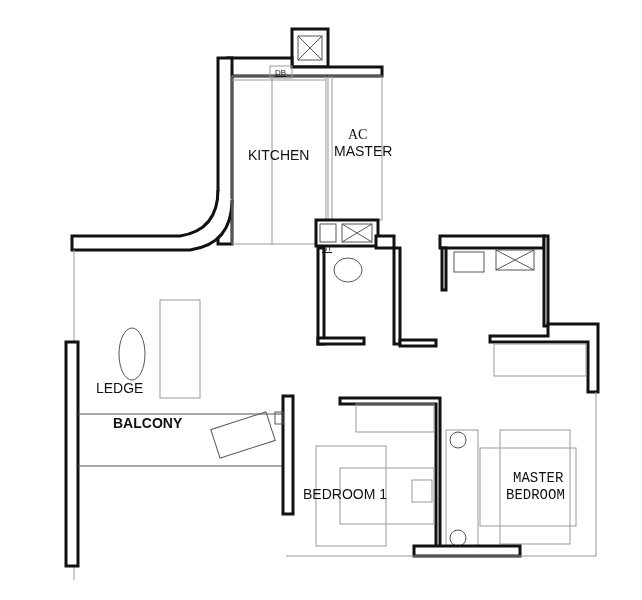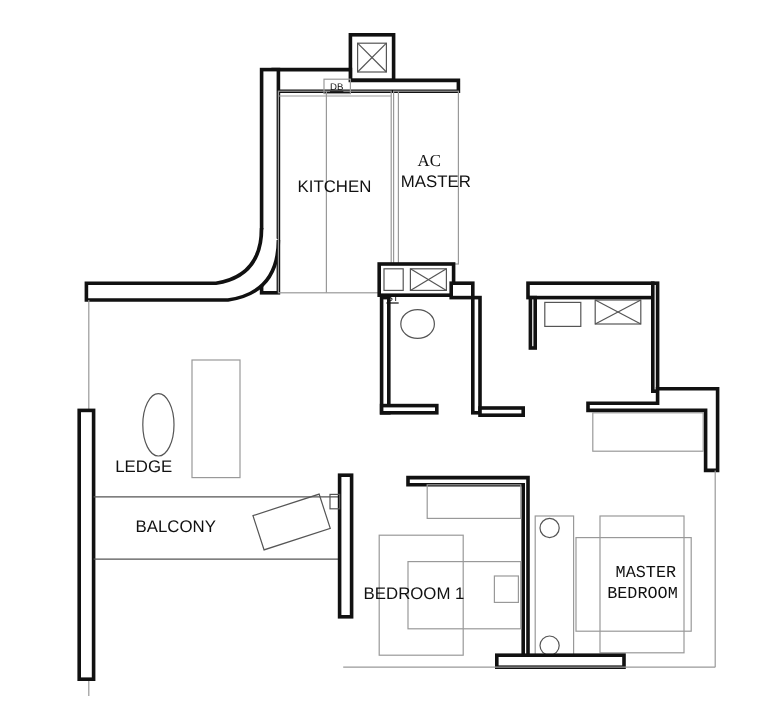--- a/index.html
+++ b/index.html
@@ -81,18 +81,18 @@
   <rect class="light" x="480" y="448" width="96" height="78"></rect>
   <rect class="wall" x="414" y="546" width="106" height="10"></rect>
   <line class="light" x1="286" y1="556" x2="596" y2="556"></line>
   <line class="light" x1="596" y1="392" x2="596" y2="556"></line>
 </svg>
 
 <div class="lbl" style="left:248px;top:147px;">KITCHEN</div>
 <div class="lbl" style="left:348px;top:127px;font-family:Liberation Serif, serif;">AC</div>
 <div class="lbl" style="left:334px;top:143px;">MASTER</div>
 <div class="lbl" style="left:96px;top:380px;">LEDGE</div>
-<div class="lbl" style="left:113px;top:430px;">BALCONY</div>
+<div class="lbl" style="left:113px;top:415px;font-weight:bold;">BALCONY</div>
 <div class="lbl" style="left:303px;top:486px;">BEDROOM 1</div>
 <div class="lbl" style="left:513px;top:470px;font-family:Liberation Mono, monospace;">MASTER</div>
 <div class="lbl" style="left:506px;top:487px;font-family:Liberation Mono, monospace;">BEDROOM</div>
 <div class="small" style="left:275px;top:68px;">DB</div>
 <div class="small" style="left:322px;top:229px;margin-top:15px;">ST</div>
 
 </body></html>

